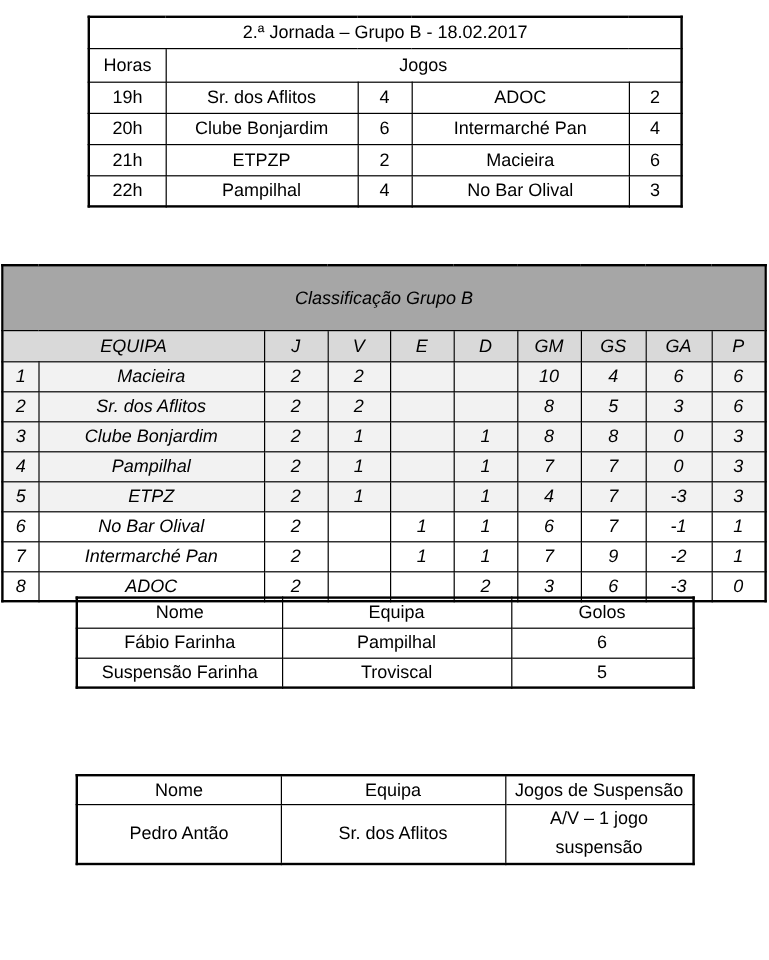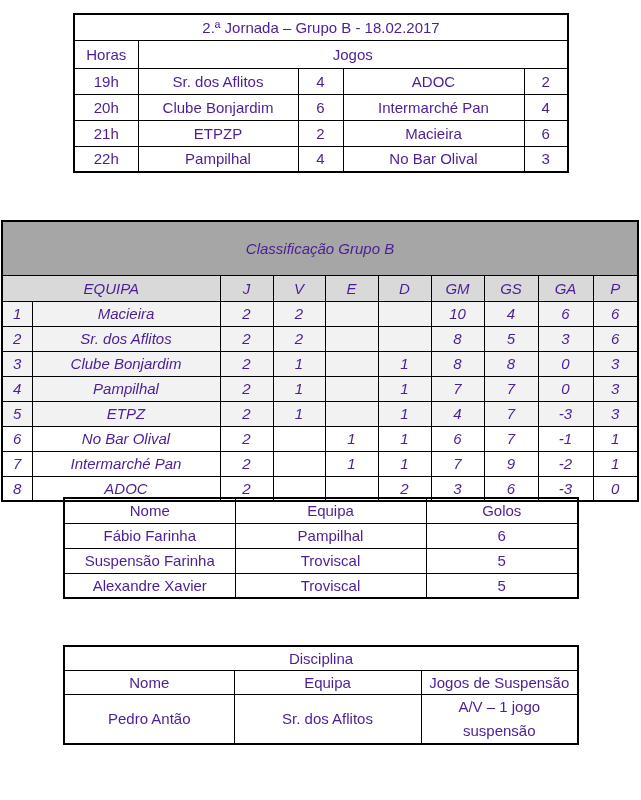--- a/index.html
+++ b/index.html
@@ -6,21 +6,21 @@
     margin: 0;
     padding: 0;
     background: #ffffff;
   }
   #page {
     position: relative;
     width: 641px;
     height: 800px;
     background: #ffffff;
     font-family: "Liberation Sans", sans-serif;
-    color: #4c1d95;
+    color: #000000;
     font-size: 15px;
   }
   table.doc-table {
     position: absolute;
     border-collapse: collapse;
     table-layout: fixed;
     border: 2px solid #000000;
   }
   table.doc-table td, table.doc-table th {
     border: 1px solid #000000;
@@ -247,38 +247,30 @@
     <tr>
       <td>Fábio Farinha</td>
       <td>Pampilhal</td>
       <td>6</td>
     </tr>
     <tr>
       <td>Suspensão Farinha</td>
       <td>Troviscal</td>
       <td>5</td>
     </tr>
-    <tr>
-      <td>Alexandre Xavier</td>
-      <td>Troviscal</td>
-      <td>5</td>
-    </tr>
   </tbody>
     </table>
 
   <table class="doc-table" id="t4">
     <colgroup>
       <col style="width:170px">
         <col style="width:187px">
         <col style="width:157px">
     </colgroup>
     <tbody>
-        <tr class="title-row">
-      <td colspan="3">Disciplina</td>
-    </tr>
     <tr class="header-row">
       <th>Nome</th>
       <th>Equipa</th>
       <th>Jogos de Suspensão</th>
     </tr>
     <tr class="data-row">
       <td>Pedro Antão</td>
       <td>Sr. dos Aflitos</td>
       <td class="wrap">A/V – 1 jogo suspensão</td>
     </tr>

